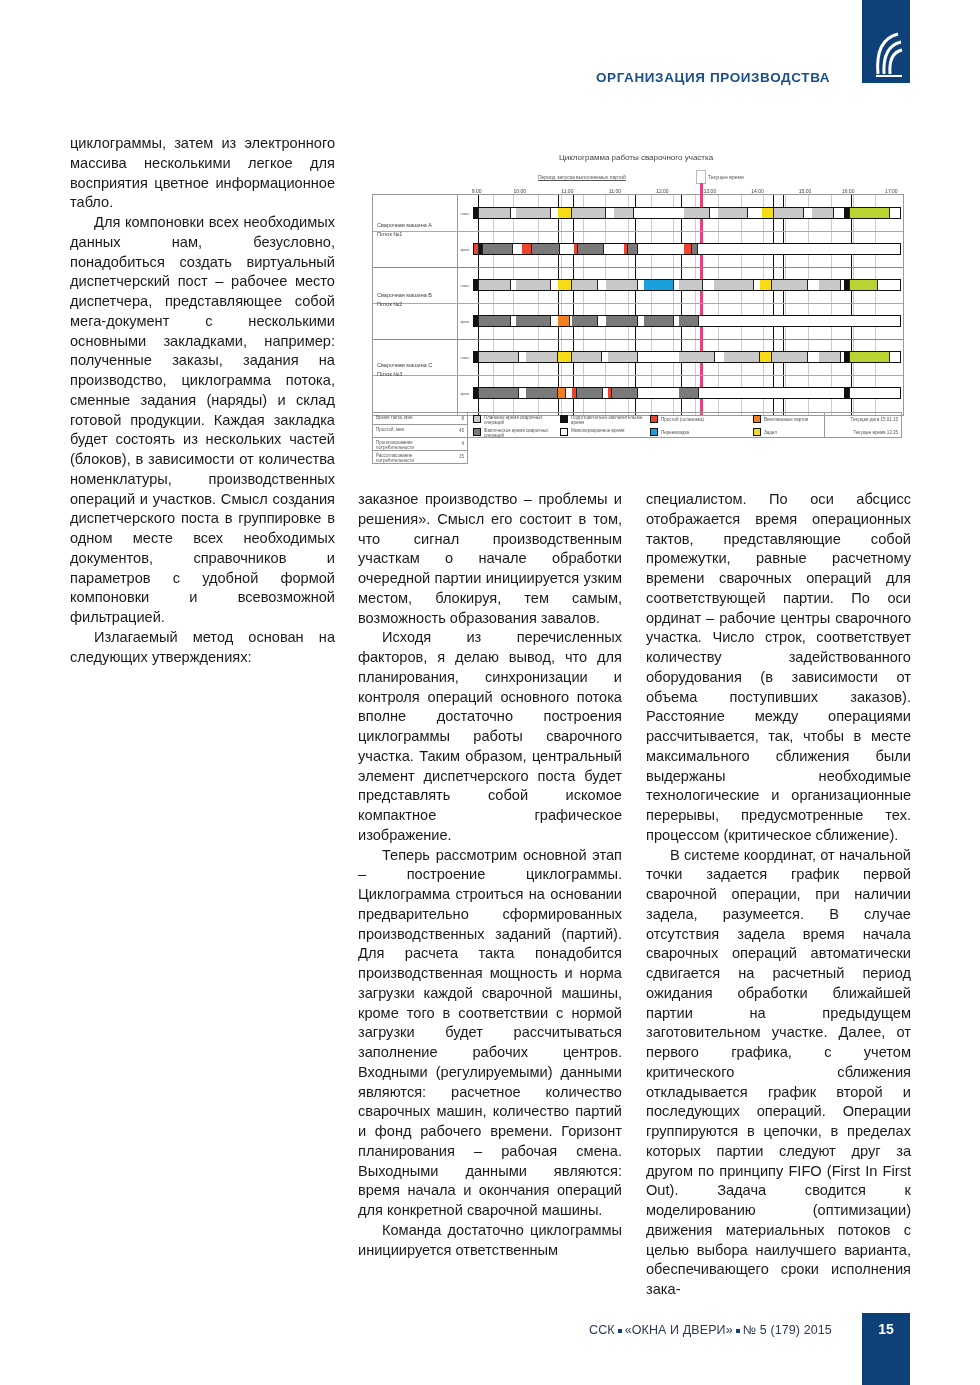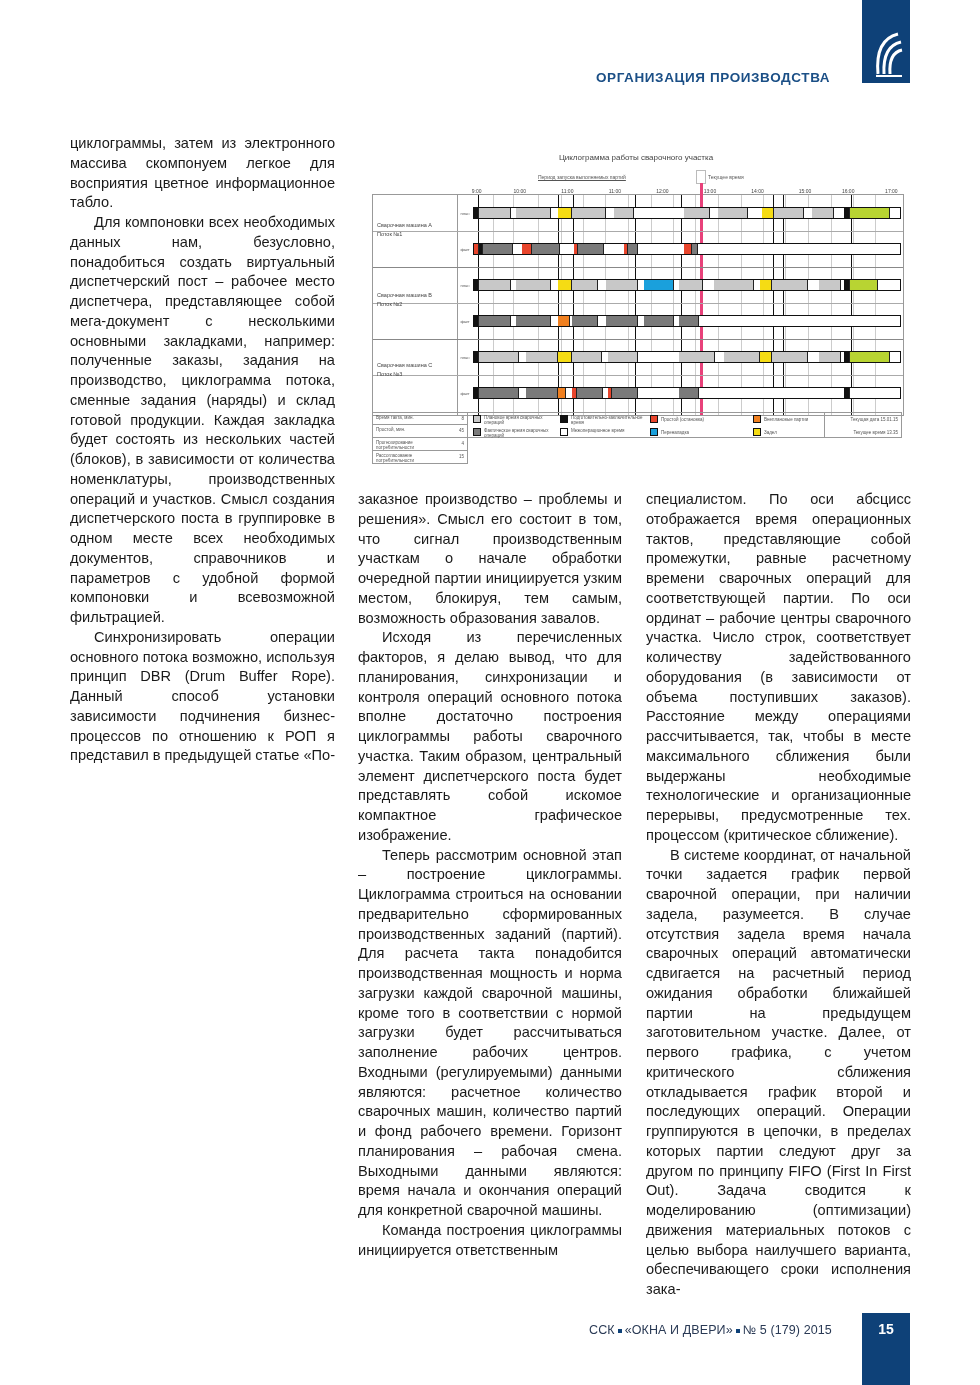--- a/index.html
+++ b/index.html
@@ -261,30 +261,30 @@
       <div class="lg-item" style="left:296px; top:17px;">Задел</div>
 
       <div style="position:absolute; left:356px; top:0; height:25px; border-left:1px solid #999;"></div>
       <div class="lg-date" style="top:4px;">Текущая дата 15.01.15</div>
       <div class="lg-date" style="top:17px;">Текущее время 13.35</div>
     </div>
   </div>
 </div>
 
 <div class="col col1">
-  <p>циклограммы, затем из электронного массива скомпонуем легкое для восприятия цветное информационное табло.</p>
+  <p>циклограммы, затем из электронного массива несколькими легкое для восприятия цветное информационное табло.</p>
   <p class="ind">Для компоновки всех необходимых данных нам, безусловно, понадобиться создать виртуальный диспетчерский пост – рабочее место диспетчера, представляющее собой мега-документ с несколькими основными закладками, например: полученные заказы, задания на производство, циклограмма потока, сменные задания (наряды) и склад готовой продукции. Каждая закладка будет состоять из нескольких частей (блоков), в зависимости от количества номенклатуры, производственных операций и участков. Смысл создания диспетчерского поста в группировке в одном месте всех необходимых документов, справочников и параметров с удобной формой компоновки и всевозможной фильтрацией.</p>
-  <p class="ind">Синхронизировать операции основного потока возможно, используя принцип DBR (Drum Buffer Rope). Данный способ установки зависимости подчинения бизнес-процессов по отношению к РОП я представил в предыдущей статье «По-</p>
+  <p class="ind">Излагаемый метод основан на следующих утверждениях:</p>
 </div>
 
 <div class="col col2">
   <p>заказное производство – проблемы и решения». Смысл его состоит в том, что сигнал производственным участкам о начале обработки очередной партии инициируется узким местом, блокируя, тем самым, возможность образования завалов.</p>
   <p class="ind">Исходя из перечисленных факторов, я делаю вывод, что для планирования, синхронизации и контроля операций основного потока вполне достаточно построения циклограммы работы сварочного участка. Таким образом, центральный элемент диспетчерского поста будет представлять собой искомое компактное графическое изображение.</p>
   <p class="ind">Теперь рассмотрим основной этап – построение циклограммы. Циклограмма строиться на основании предварительно сформированных производственных заданий (партий). Для расчета такта понадобится производственная мощность и норма загрузки каждой сварочной машины, кроме того в соответствии с нормой загрузки будет рассчитываться заполнение рабочих центров. Входными (регулируемыми) данными являются: расчетное количество сварочных машин, количество партий и фонд рабочего времени. Горизонт планирования – рабочая смена. Выходными данными являются: время начала и окончания операций для конкретной сварочной машины.</p>
-  <p class="ind">Команда построения циклограммы инициируется ответственным</p>
+  <p class="ind">Команда достаточно циклограммы инициируется ответственным</p>
 </div>
 
 <div class="col col3">
   <p>специалистом. По оси абсцисс отображается время операционных тактов, представляющие собой промежутки, равные расчетному времени сварочных операций для соответствующей партии. По оси ординат – рабочие центры сварочного участка. Число строк, соответствует количеству задействованного оборудования (в зависимости от объема поступивших заказов). Расстояние между операциями рассчитывается, так, чтобы в месте максимального сближения были выдержаны необходимые технологические и организационные перерывы, предусмотренные тех. процессом (критическое сближение).</p>
   <p class="ind">В системе координат, от начальной точки задается график первой сварочной операции, при наличии задела, разумеется. В случае отсутствия задела время начала сварочных операций автоматически сдвигается на расчетный период ожидания обработки ближайшей партии на предыдущем заготовительном участке. Далее, от первого графика, с учетом критического сближения откладывается график второй и последующих операций. Операции группируются в цепочки, в пределах которых партии следуют друг за другом по принципу FIFO (First In First Out). Задача сводится к моделированию (оптимизации) движения материальных потоков с целью выбора наилучшего варианта, обеспечивающего сроки исполнения зака-</p>
 </div>
 
 <div class="footer">
   <span>ССК</span><span class="sq"></span><span>«ОКНА И ДВЕРИ»</span><span class="sq"></span><span>№ 5 (179) 2015</span>
 </div>

